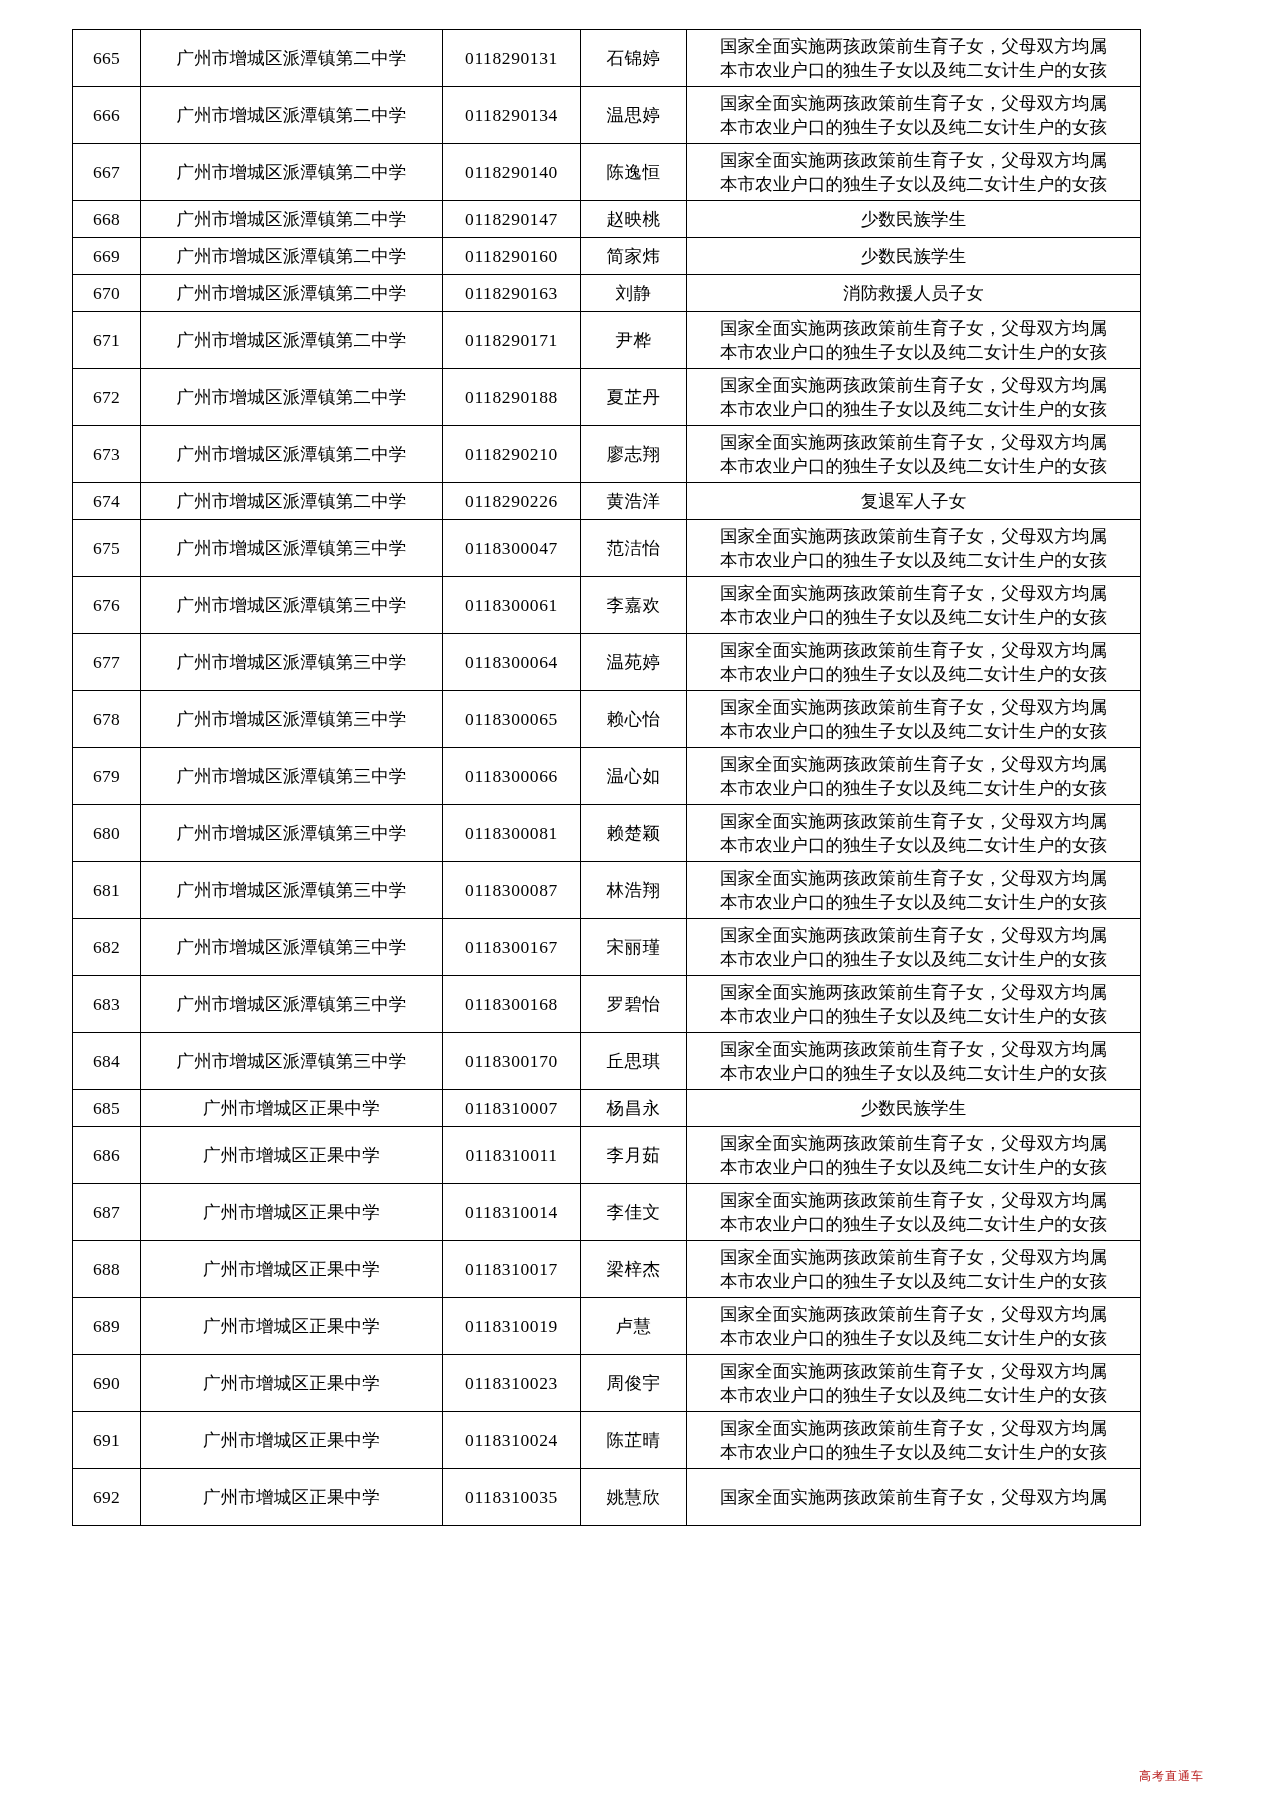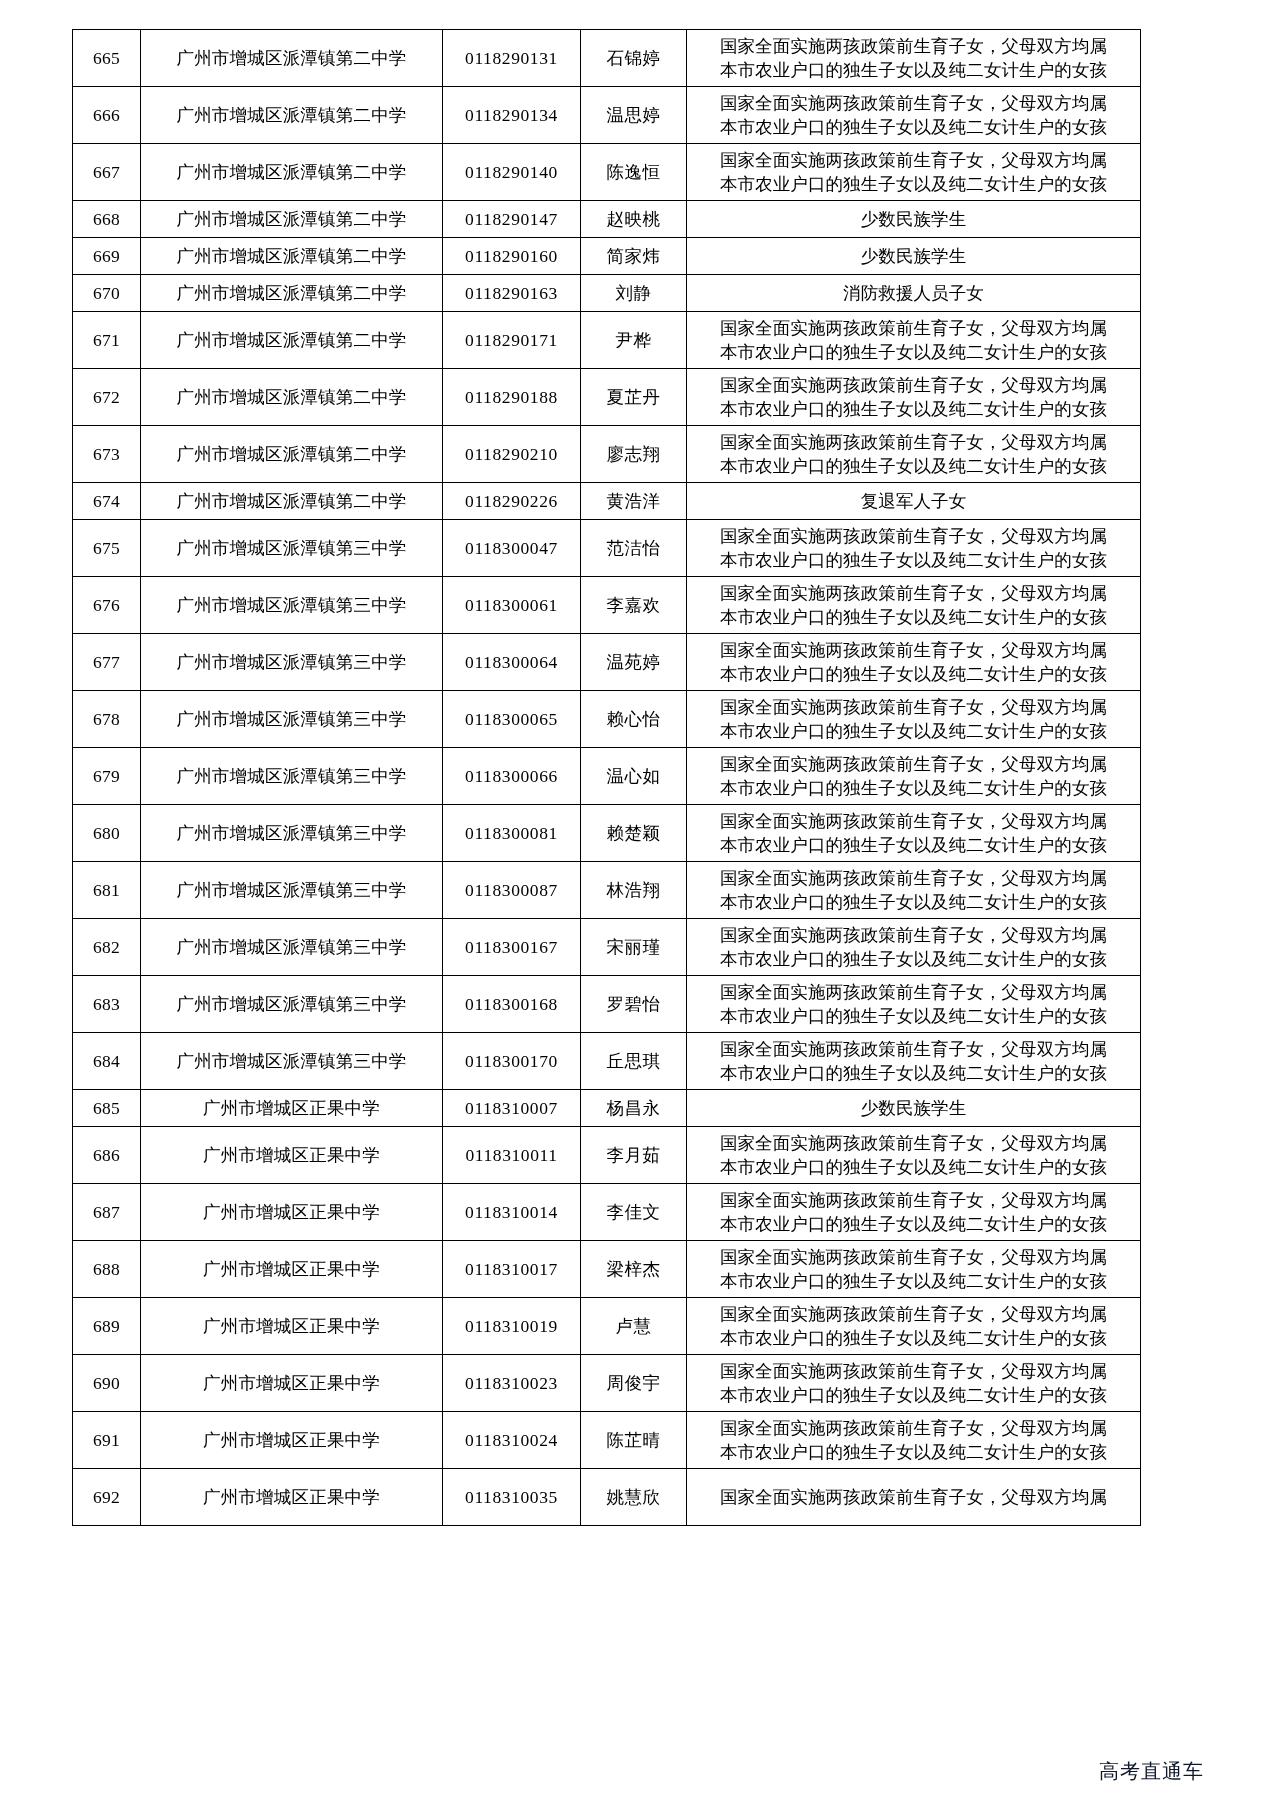--- a/index.html
+++ b/index.html
@@ -76,22 +76,22 @@
     text-align: center;
   }
   tr.tall td { height: 56px; }
   tr.short td { height: 36px; }
 
   .watermark {
     position: absolute;
     right: 76px;
     bottom: 26px;
     font-family: "DejaVu Sans", "Liberation Sans", sans-serif;
-    font-size: 20px;
-    color: #0f172a;
+    font-size: 12px;
+    color: #b91c1c;
     letter-spacing: 1px;
     white-space: nowrap;
   }
   .clipped-bottom td {
     border-bottom: none;
   }
 </style>
 </head>
 <body>
 

